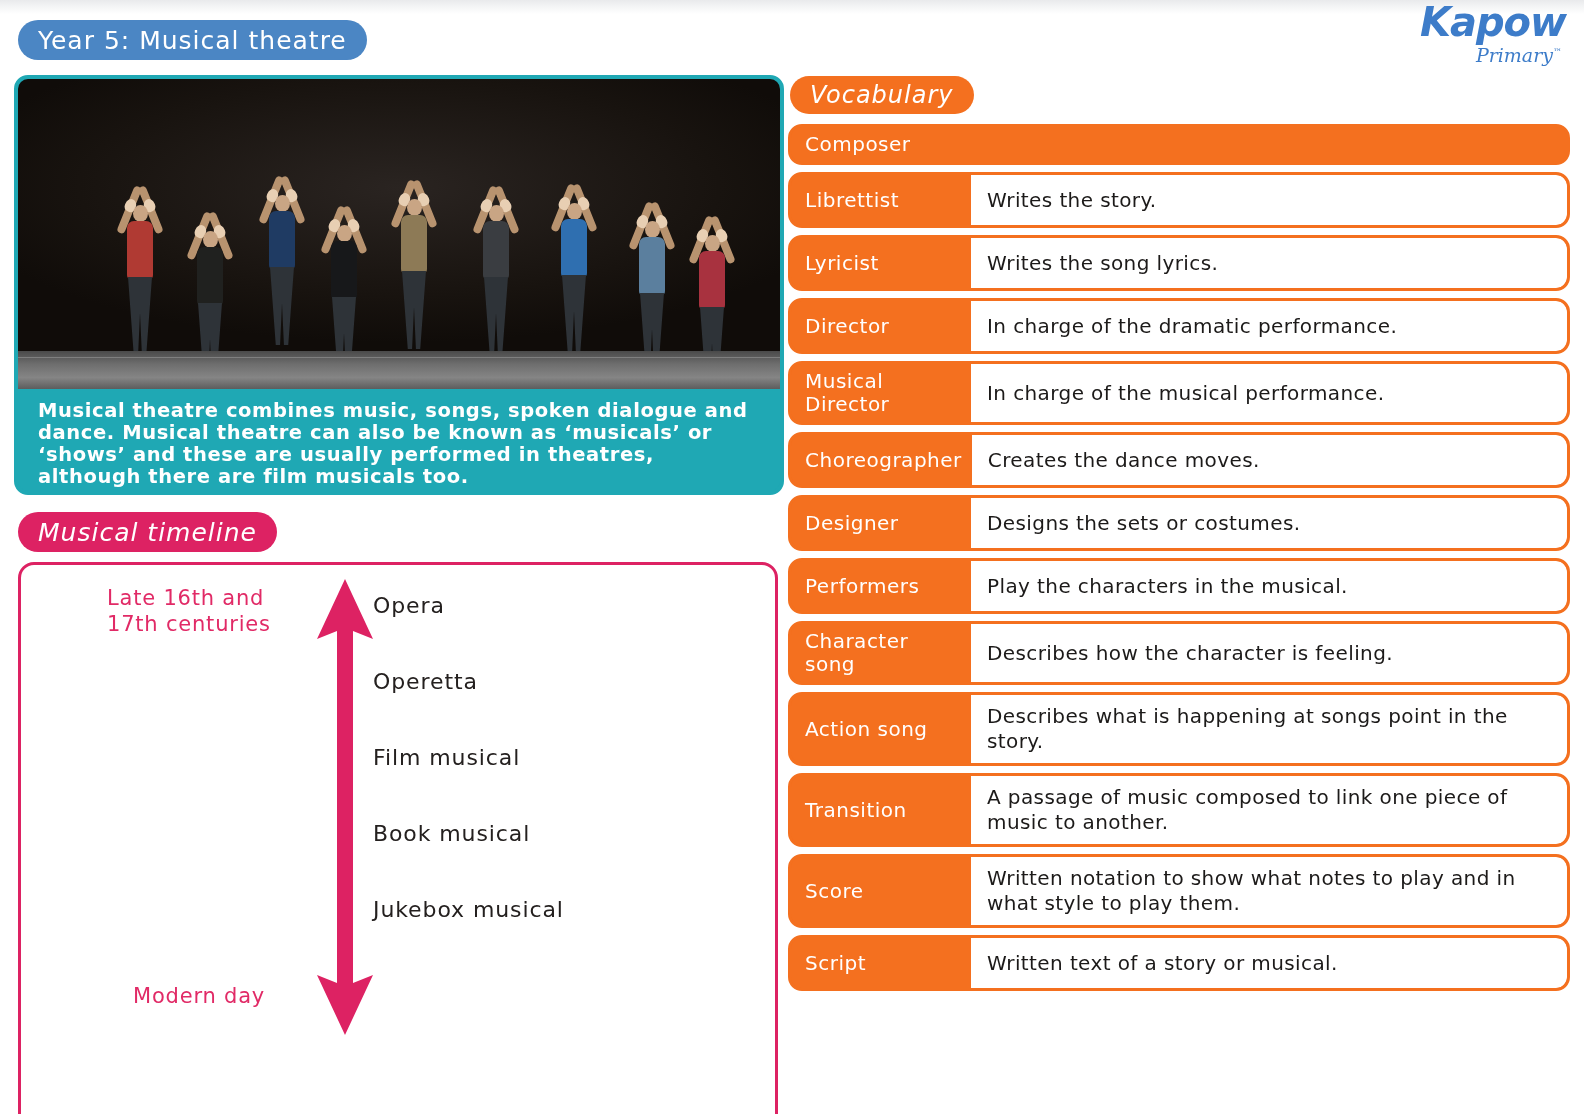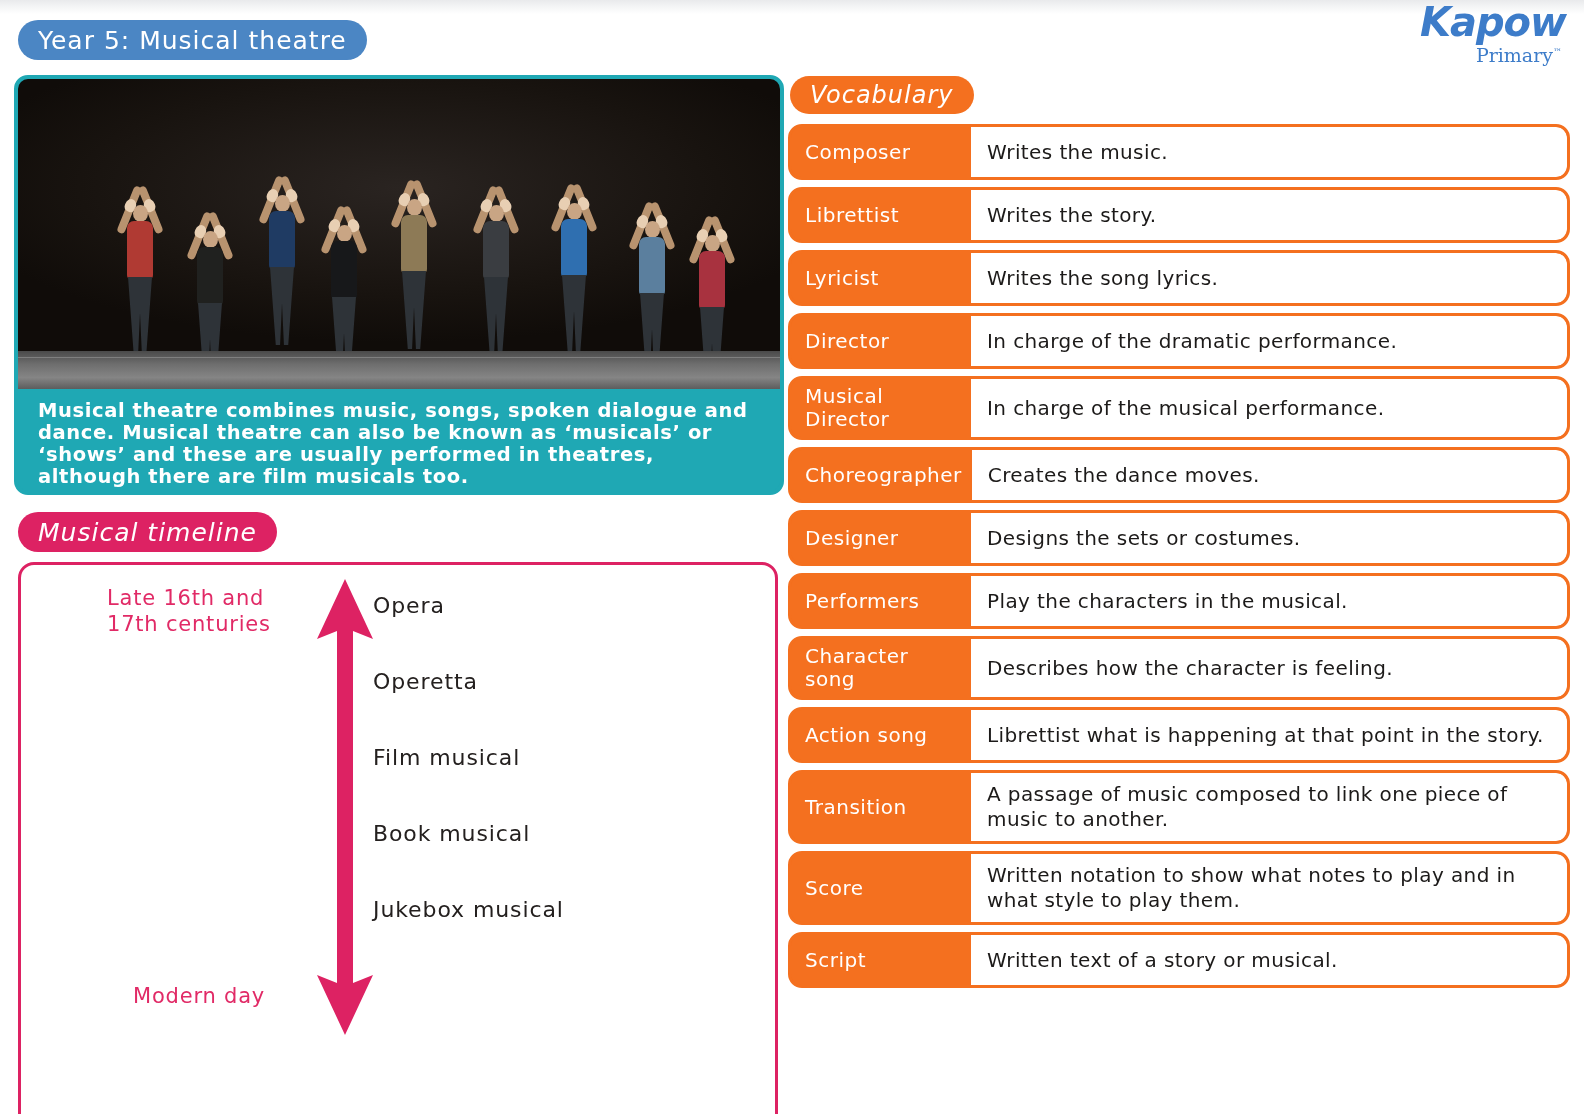--- a/index.html
+++ b/index.html
@@ -40,20 +40,21 @@
     font-style: italic;
     font-weight: bold;
     font-size: 40px;
     line-height: 40px;
     color: #3d7cc9;
     letter-spacing: -1px;
   }
   .logo-sub {
     display: block;
     font-family: "DejaVu Serif", serif;
+    font-style: italic;
     font-size: 19px;
     line-height: 20px;
     color: #3d7cc9;
     margin-right: 4px;
   }
   .logo-tm {
     font-size: 9px;
     vertical-align: super;
   }
 
@@ -400,21 +401,20 @@
     <div class="tl-item" style="top:180px;">Film musical</div>
     <div class="tl-item" style="top:256px;">Book musical</div>
     <div class="tl-item" style="top:332px;">Jukebox musical</div>
   </div>
 
   <div class="pill pill-vocab">Vocabulary</div>
 
   <div class="vocab">
     <div class="vrow">
       <div class="vterm">Composer</div>
-      <div class="vdef">Writes the music.</div>
     </div>
     <div class="vrow">
       <div class="vterm">Librettist</div>
       <div class="vdef">Writes the story.</div>
     </div>
     <div class="vrow">
       <div class="vterm">Lyricist</div>
       <div class="vdef">Writes the song lyrics.</div>
     </div>
     <div class="vrow">
@@ -436,21 +436,21 @@
     <div class="vrow">
       <div class="vterm">Performers</div>
       <div class="vdef">Play the characters in the musical.</div>
     </div>
     <div class="vrow">
       <div class="vterm">Character song</div>
       <div class="vdef">Describes how the character is feeling.</div>
     </div>
     <div class="vrow">
       <div class="vterm">Action song</div>
-      <div class="vdef">Librettist what is happening at that point in the story.</div>
+      <div class="vdef">Describes what is happening at songs point in the story.</div>
     </div>
     <div class="vrow">
       <div class="vterm">Transition</div>
       <div class="vdef">A passage of music composed to link one piece of music to another.</div>
     </div>
     <div class="vrow">
       <div class="vterm">Score</div>
       <div class="vdef">Written notation to show what notes to play and in what style to play them.</div>
     </div>
     <div class="vrow">

